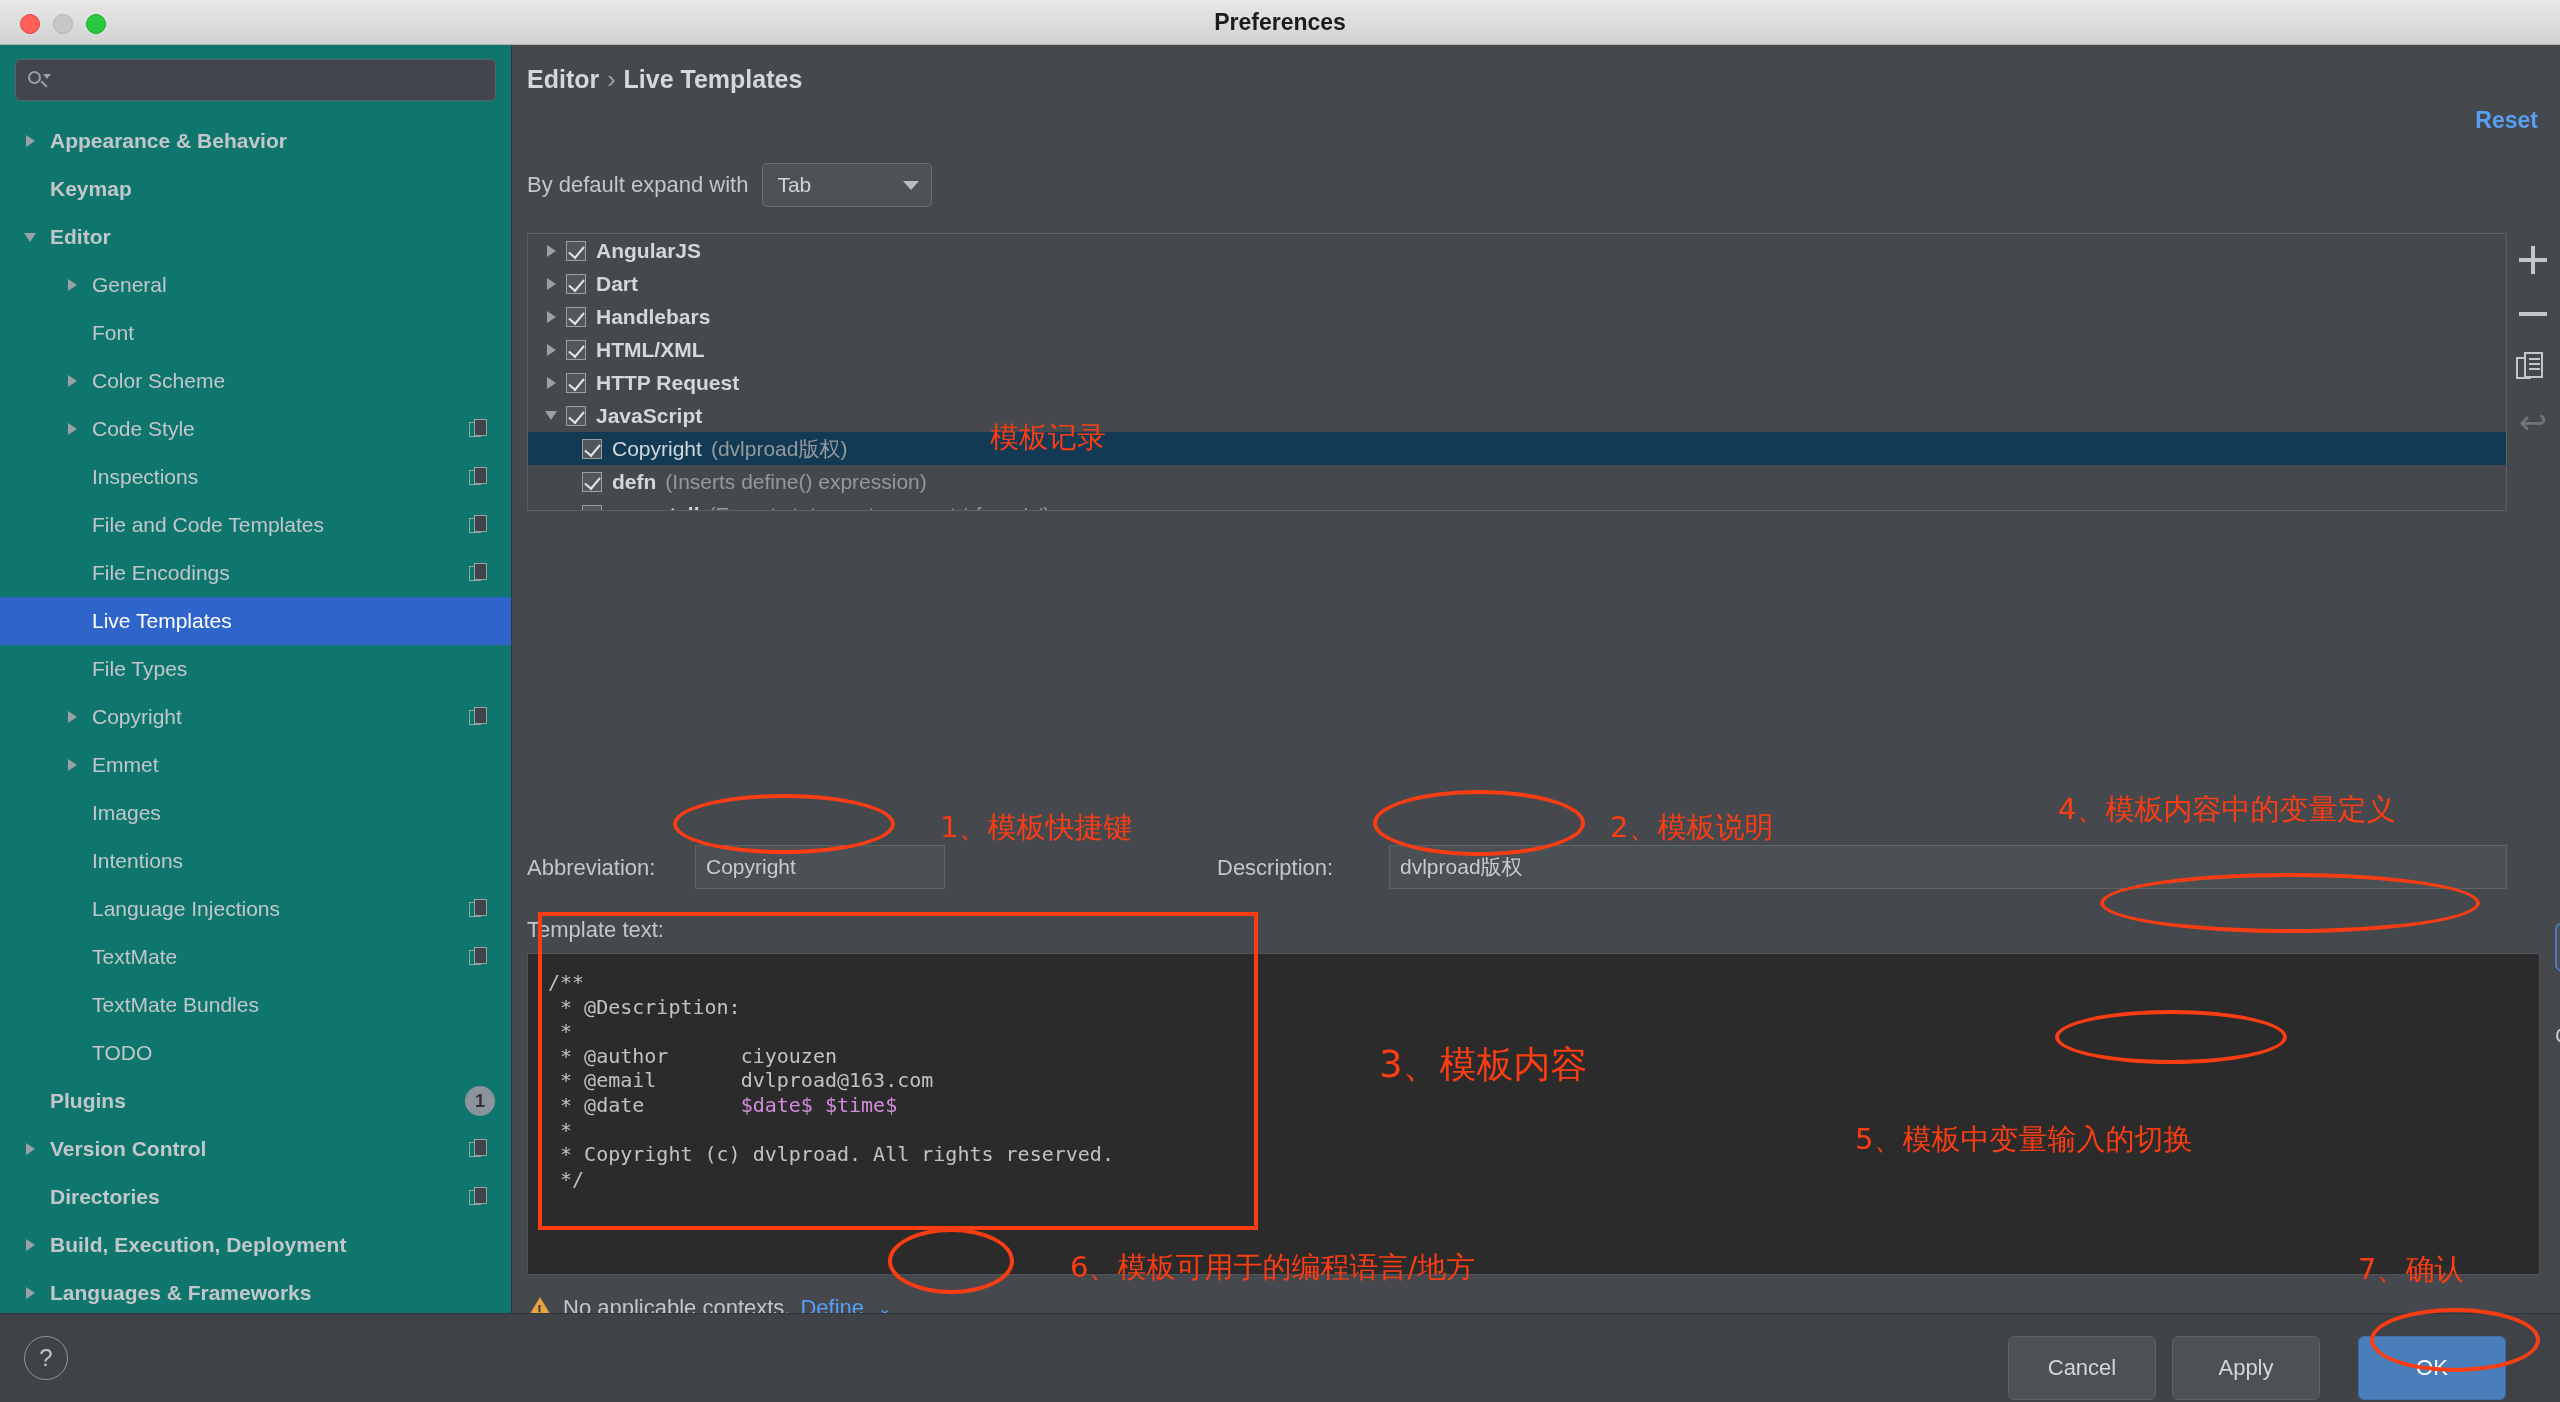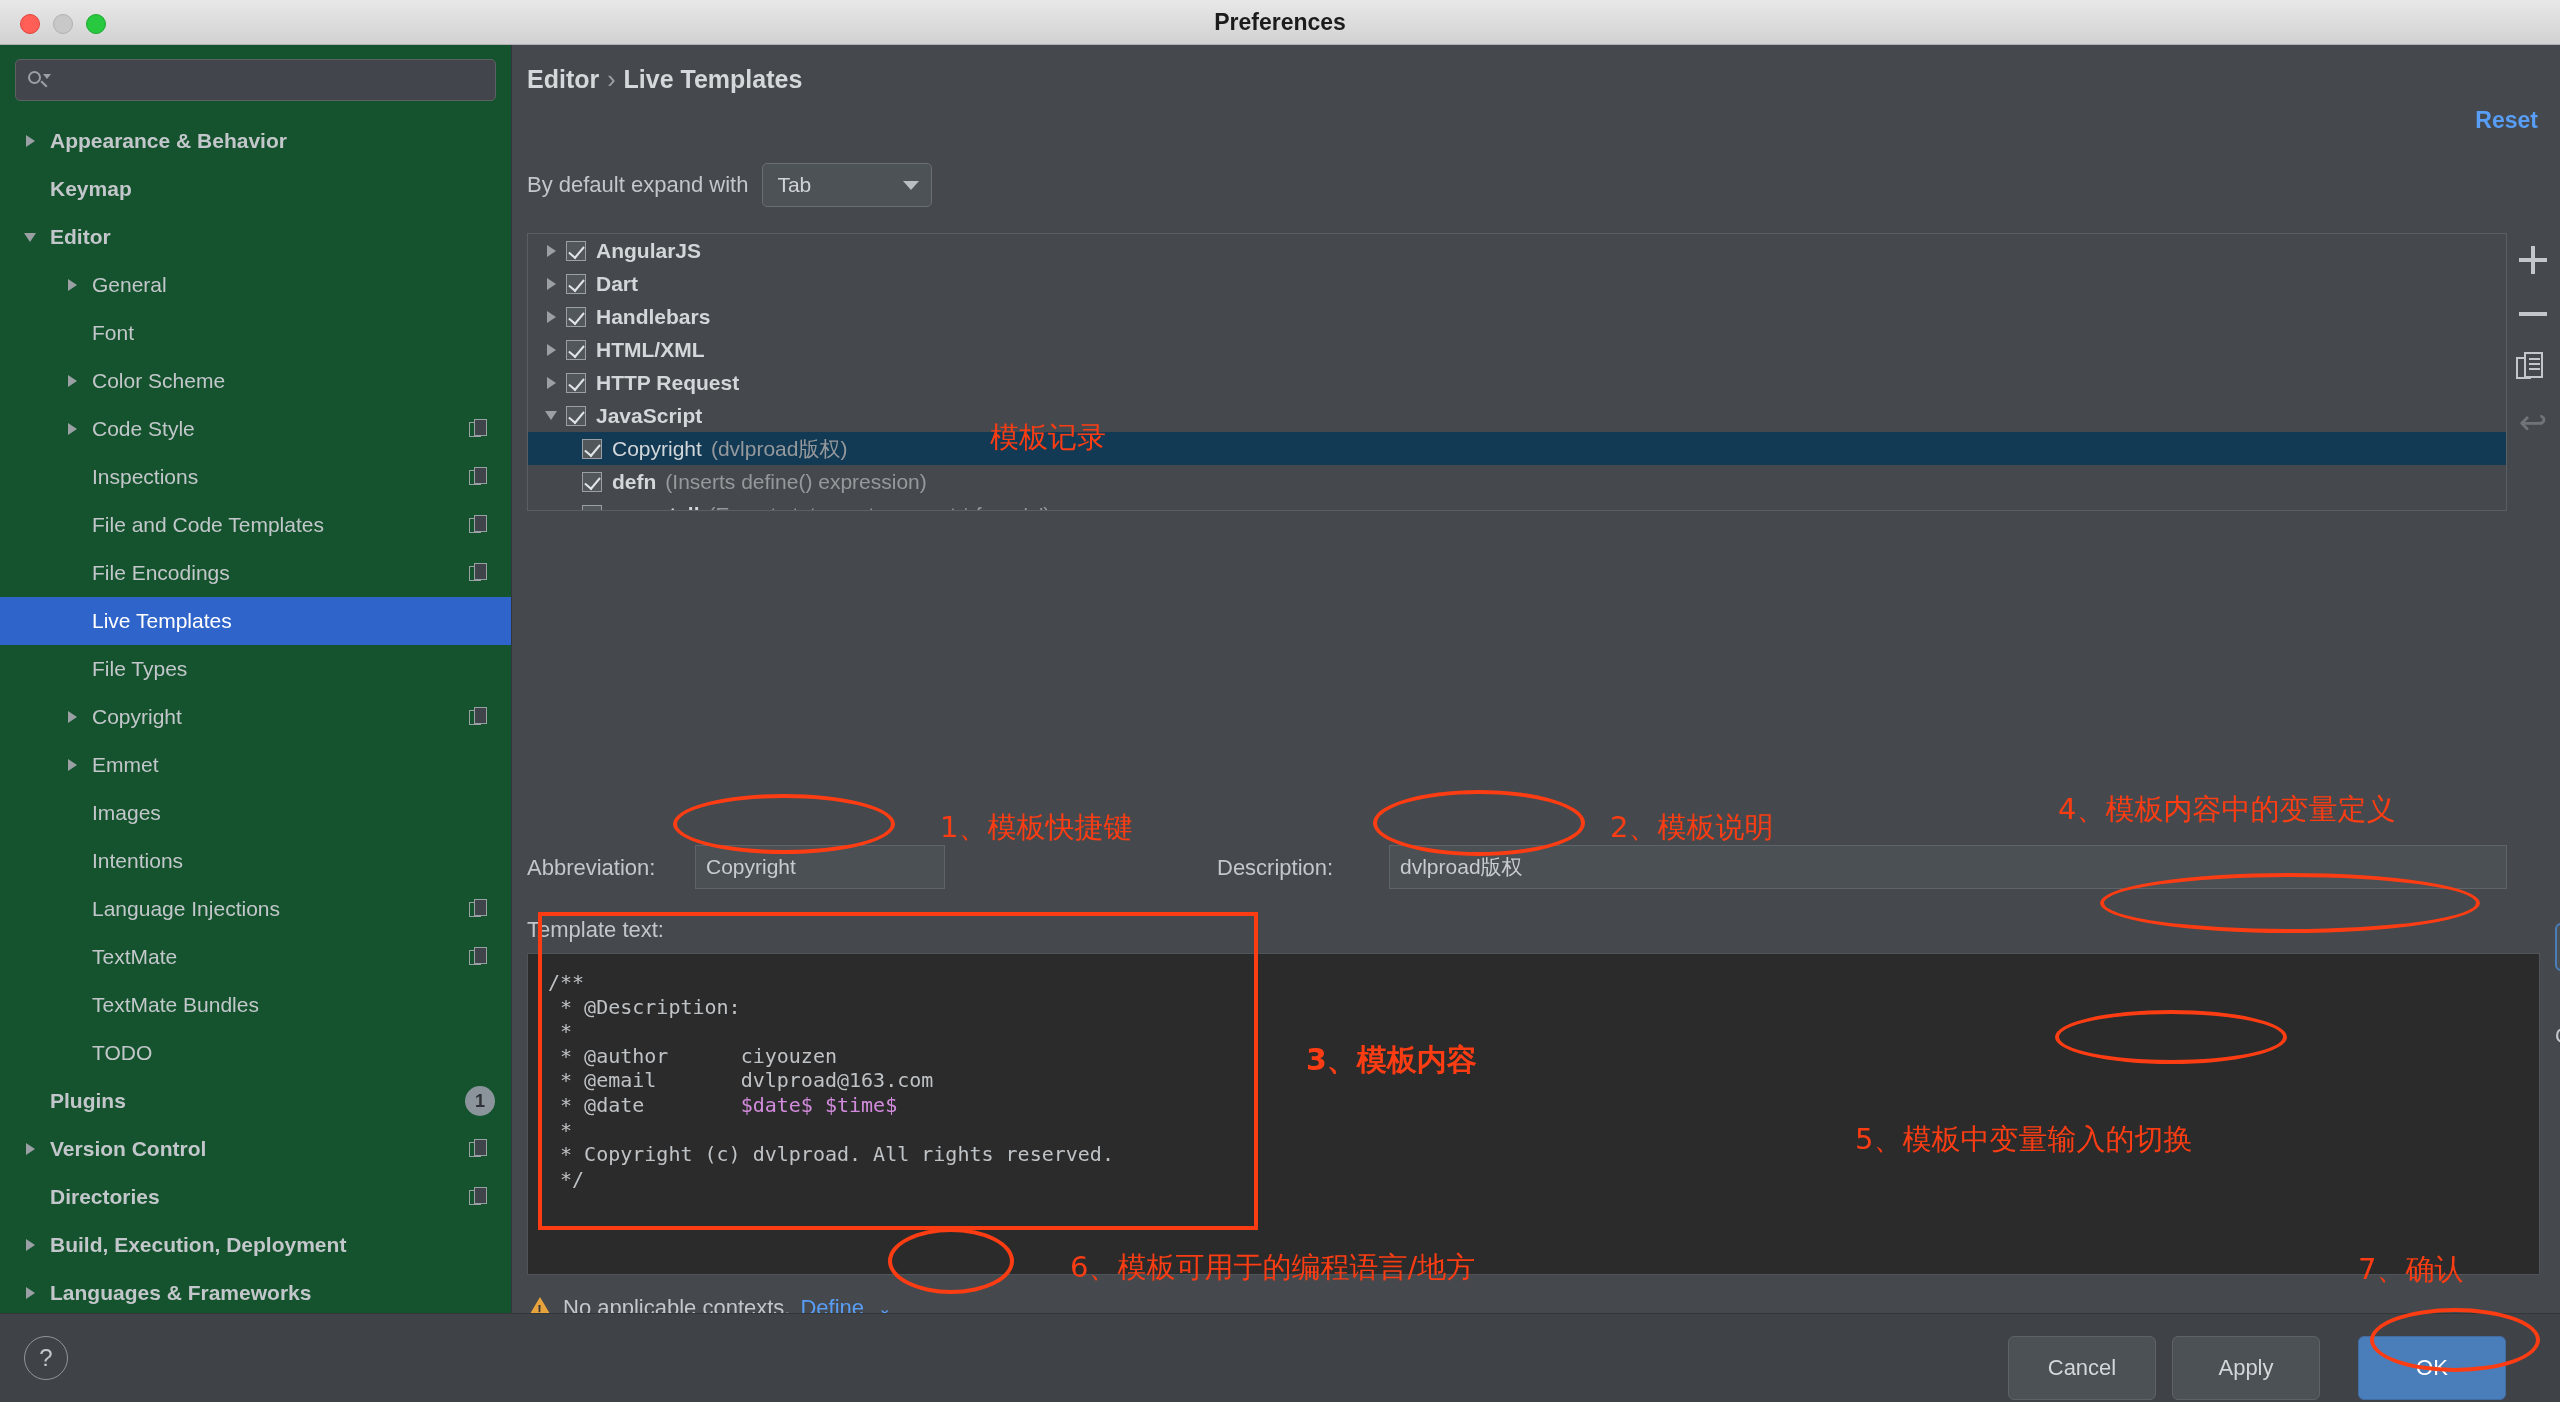--- a/index.html
+++ b/index.html
@@ -29,21 +29,21 @@
   .dot.green { background: #28c840; border: 1px solid #1aab29; }
   .win-title {
     position: absolute; left: 0; top: 0; width: 2560px; height: 45px;
     line-height: 45px; text-align: center;
     font-size: 23px; color: #1c1c1c;
   }
 
   
   .sidebar {
     position: absolute; left: 0; top: 45px; width: 512px; height: 1268px;
-    background: #14532d;
+    background: #0f766e;
     border-right: 1px solid #32363a;
     overflow: hidden;
   }
   .search-wrap { padding: 14px 15px 0 15px; }
   .search-box {
     height: 42px; border: 1px solid #5c6164; border-radius: 5px;
     background: #42464c; display: flex; align-items: center; padding: 0 10px;
   }
   .search-icon { width: 24px; height: 24px; position: relative; flex: none; }
   .search-icon .lens {
@@ -605,19 +605,19 @@
     <div class="ellipse" style="left:1373px; top:790px; width:212px; height:66px;"></div>
     <div class="ellipse" style="left:2100px; top:873px; width:380px; height:60px;"></div>
     <div class="ellipse" style="left:2055px; top:1010px; width:232px; height:54px;"></div>
     <div class="ellipse" style="left:888px; top:1228px; width:126px; height:66px;"></div>
     <div class="ellipse" style="left:2370px; top:1308px; width:170px; height:64px;"></div>
     <div class="rect" style="left:538px; top:912px; width:720px; height:318px;"></div>
   <div class="anno" style="left: 990px; top: 418px; font-size: 29px;">模板记录</div>
       <div class="anno" style="left: 940px; top: 808px; font-size: 29px;">1、模板快捷键</div>
       <div class="anno" style="left: 1610px; top: 808px; font-size: 29px;">2、模板说明</div>
       <div class="anno" style="left: 2058px; top: 790px; font-size: 29px;">4、模板内容中的变量定义</div>
-      <div class="anno" style="left: 1306px; top: 1040px; font-size: 30px; font-weight: bold;">3、模板内容</div>
+      <div class="anno" style="left: 1379px; top: 1040px; font-size: 37px;">3、模板内容</div>
       <div class="anno" style="left: 1855px; top: 1120px; font-size: 29px;">5、模板中变量输入的切换</div>
       <div class="anno" style="left: 1070px; top: 1248px; font-size: 29px;">6、模板可用于的编程语言/地方</div>
       <div class="anno" style="left: 2358px; top: 1250px; font-size: 29px;">7、确认</div>
     </div>
 
 </div>
 
 </body></html>

